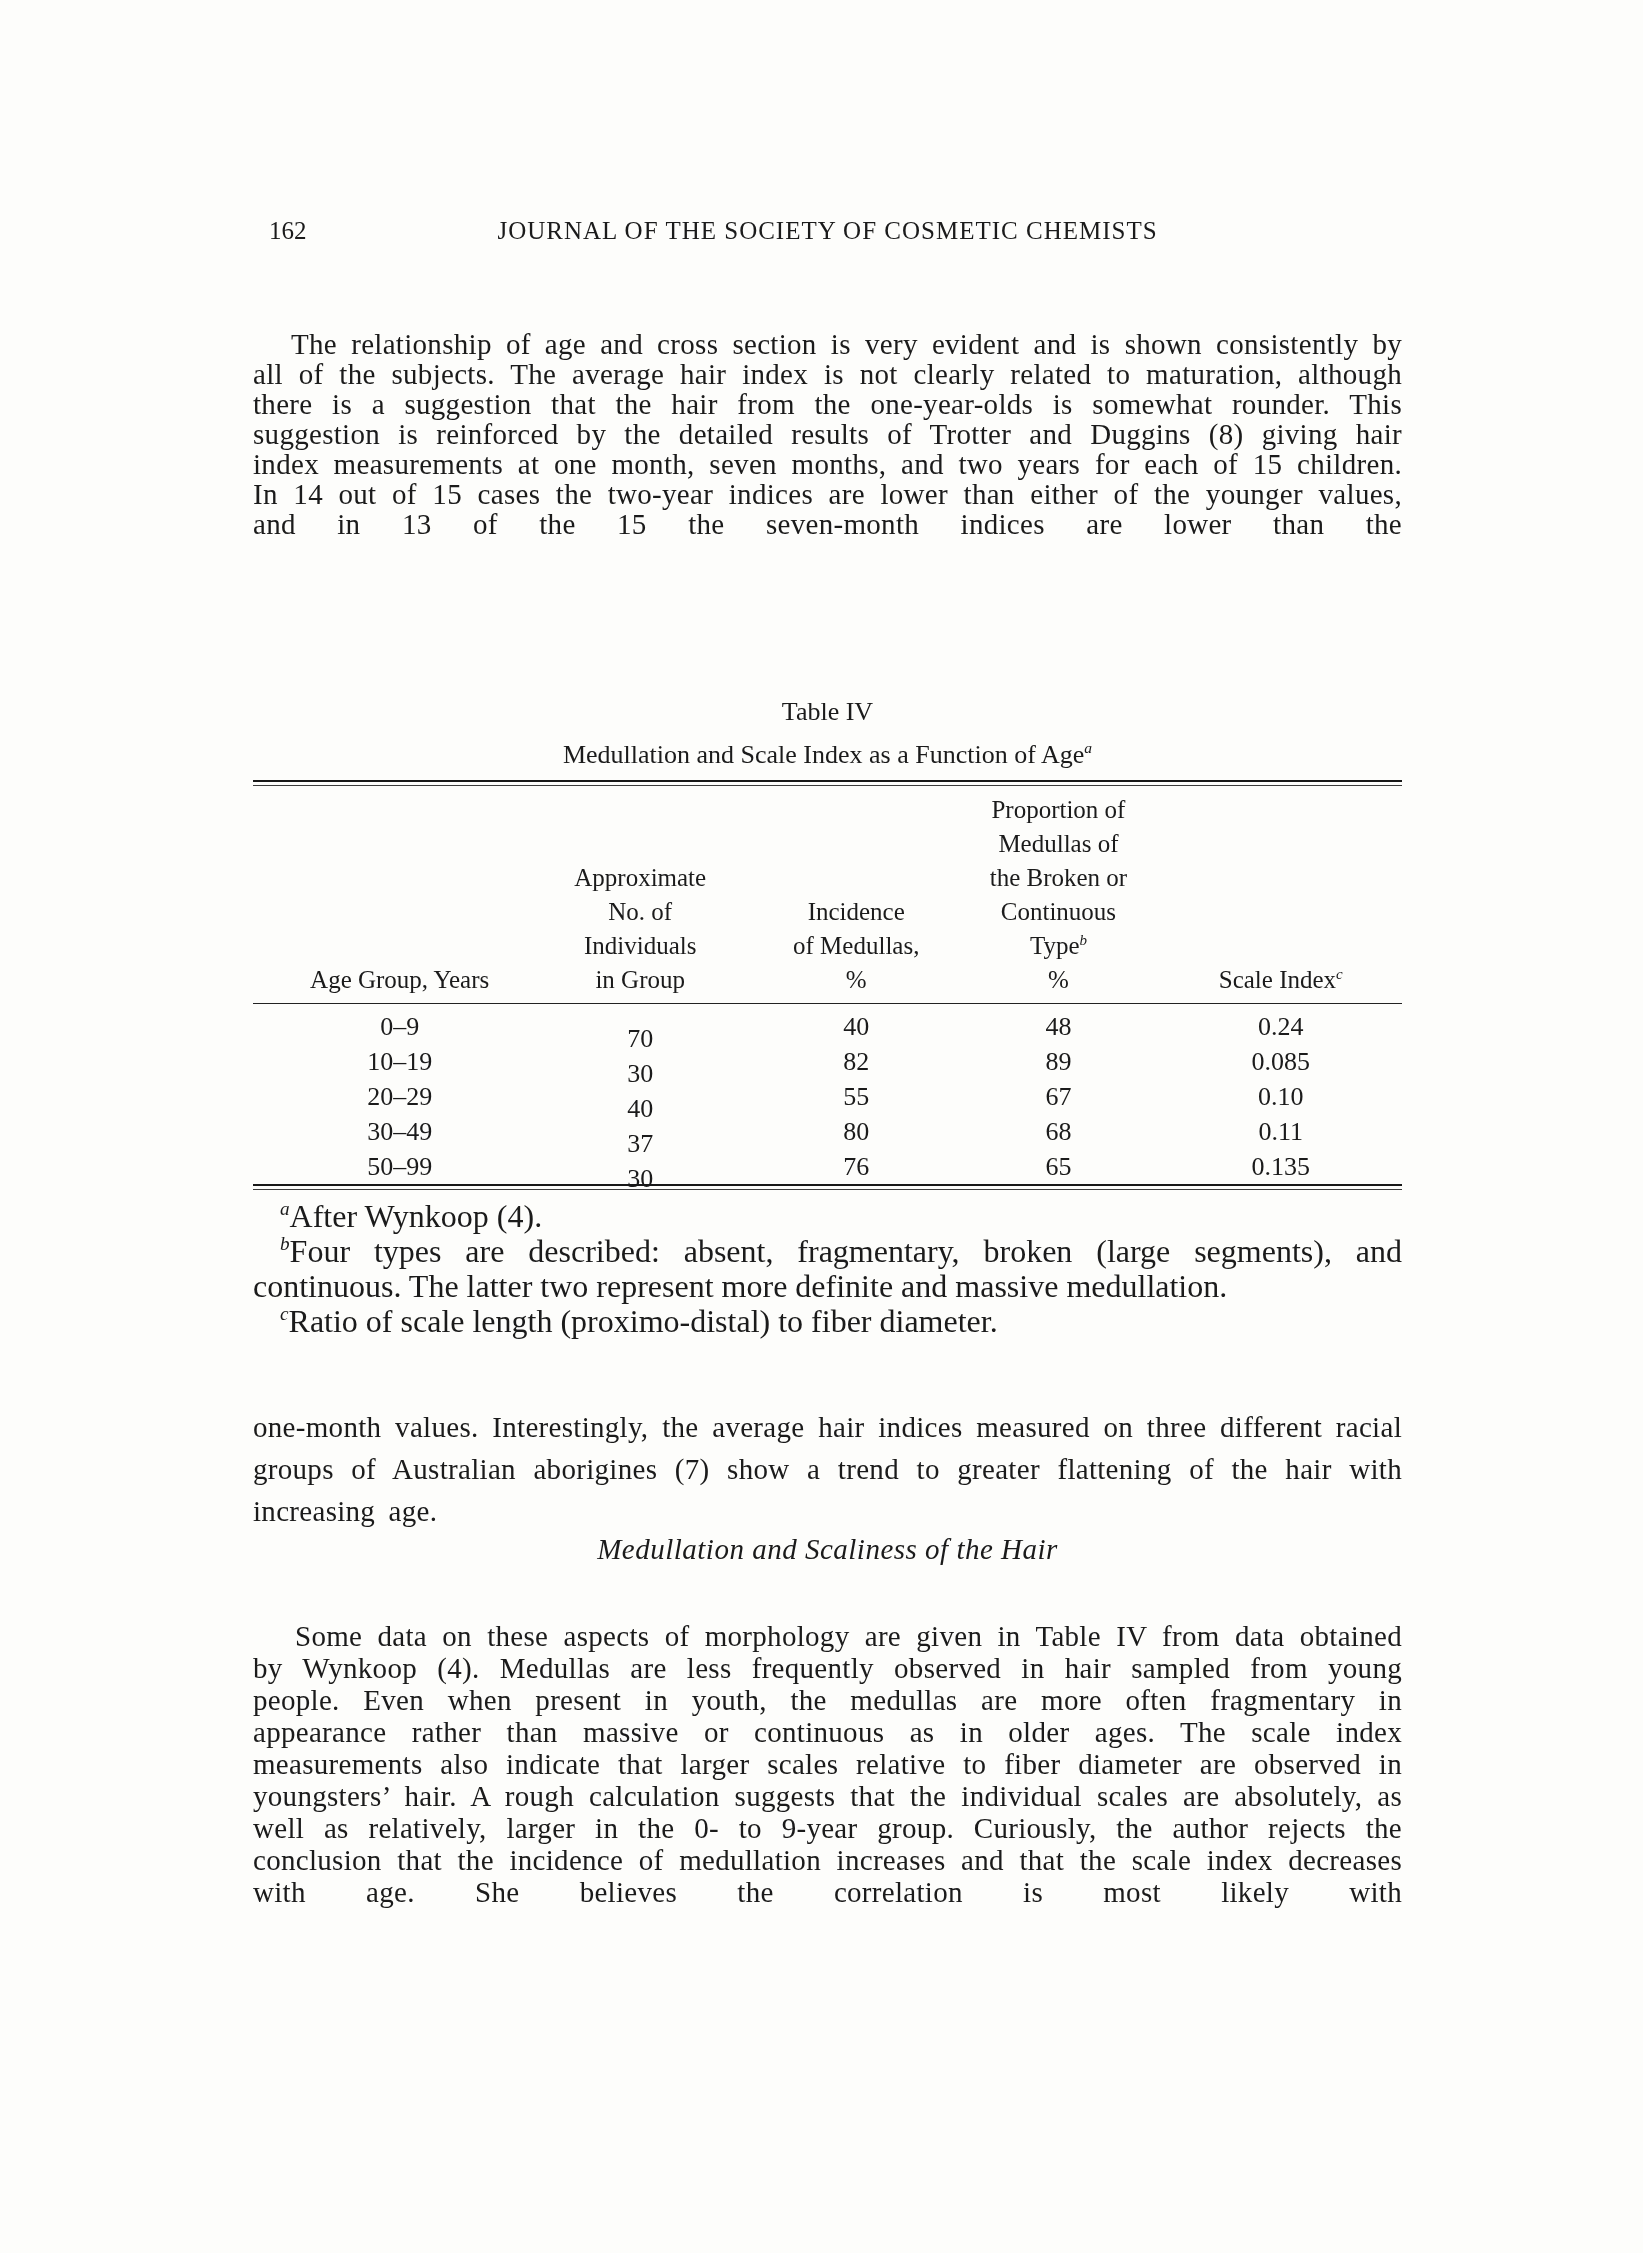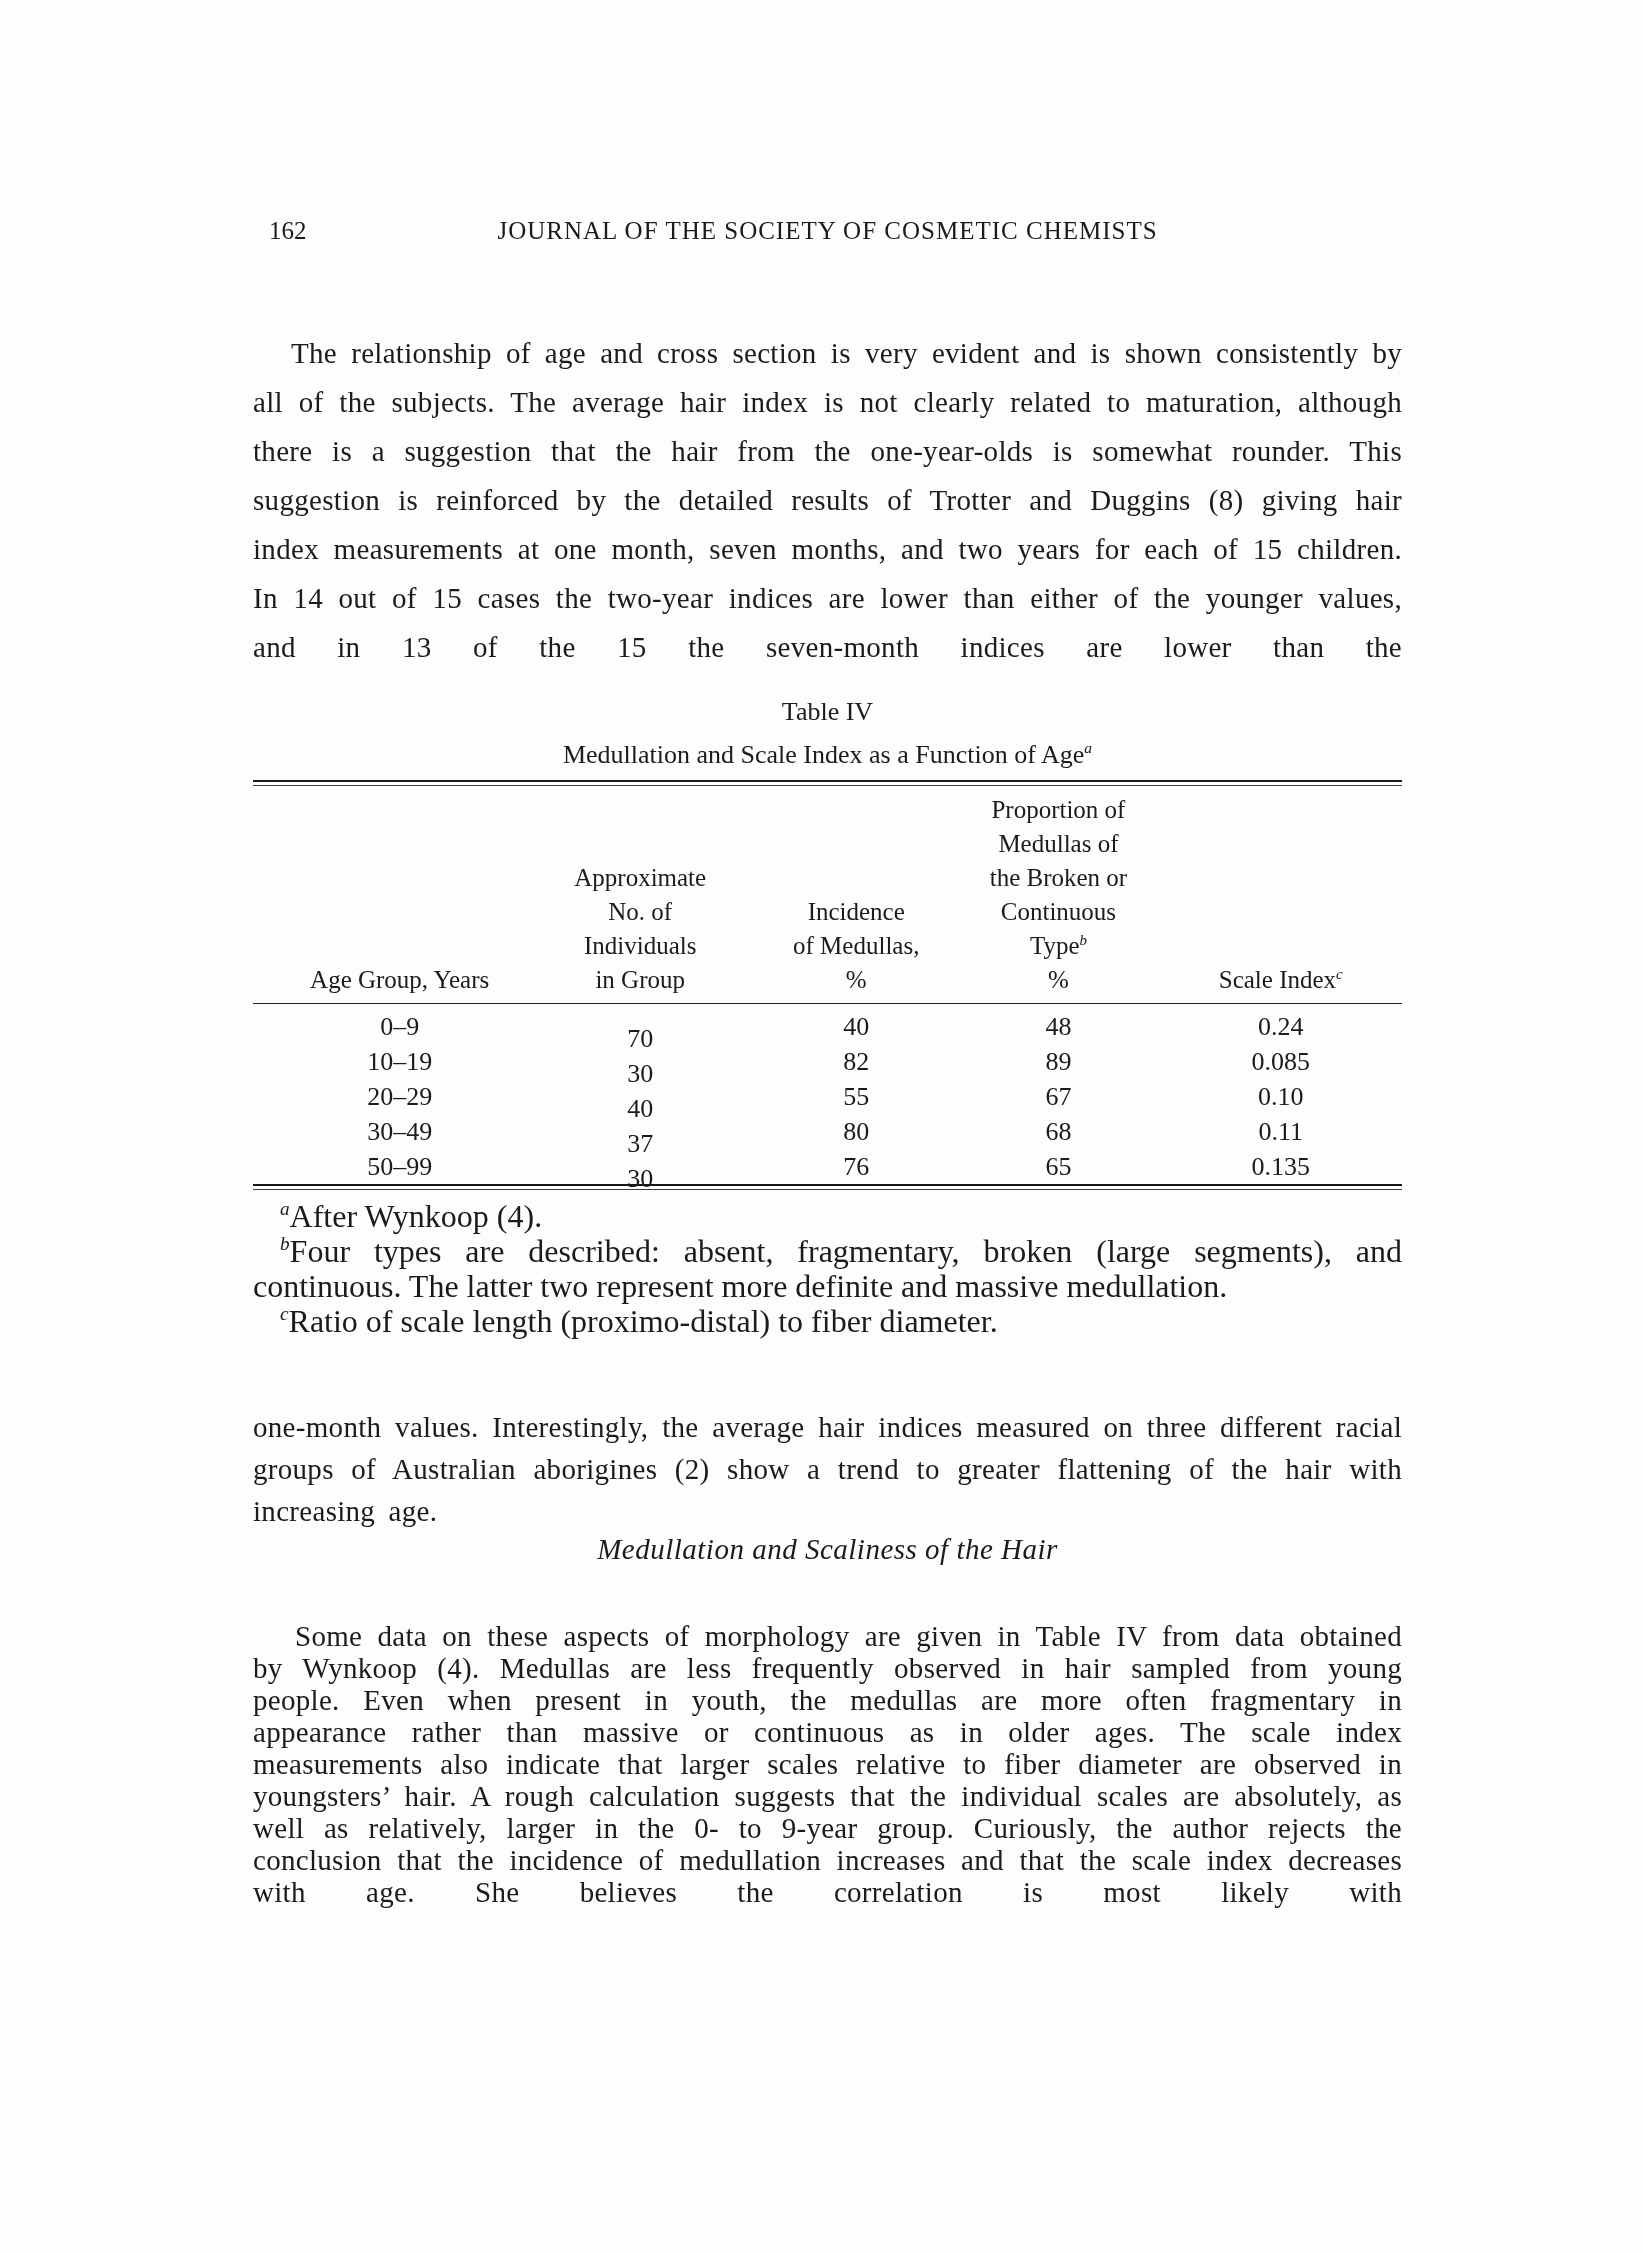--- a/index.html
+++ b/index.html
@@ -11,21 +11,21 @@
     overflow:hidden;
   }
   .block { position:absolute; left:253px; width:1149px; }
 
   
   .running-head { top:217px; font-size:25px; letter-spacing:1px; text-align:center; }
   .page-number { position:absolute; left:0; top:0; letter-spacing:0;margin-left:16px; }
 
   
   .p { font-size:29px; text-align:justify; word-spacing:5.8px; letter-spacing:0.3px; }
-  .p-1 { top:300px; line-height:49px; text-indent:38px; text-align-last:justify; }
+  .p-1 { top:300px; line-height:30px; text-indent:38px; text-align-last:justify; }
   .p-2 { top:1377px; line-height:42px; }
   .p-3 { top:1591px; line-height:32px; text-indent:42px; text-align-last:justify; }
 
   
   .caption-title { top:697px; text-align:center; font-size:26px; }
   .caption-sub   { top:740px; text-align:center; font-size:26px; }
 
   sup { font-style:italic; font-size:60%; line-height:0; }
 
   
@@ -143,20 +143,20 @@
     </div>
 
   <div class="block rule-heavy rule-bottom"></div>
 
   <div class="block footnotes">
     <p class="footnote"><sup>a</sup><span>After Wynkoop (4).</span></p>
     <p class="footnote"><sup>b</sup><span>Four types are described: absent, fragmentary, broken (large segments), and continuous. The latter two represent more definite and massive medullation.</span></p>
     <p class="footnote"><sup>c</sup><span>Ratio of scale length (proximo-distal) to fiber diameter.</span></p>
   </div>
 
-  <p class="block p p-2">one-month values. Interestingly, the average hair indices measured on three different racial groups of Australian aborigines (2) show a trend to greater flattening of the hair with increasing age.</p>
+  <p class="block p p-2">one-month values. Interestingly, the average hair indices measured on three different racial groups of Australian aborigines (7) show a trend to greater flattening of the hair with increasing age.</p>
 
   <div class="block section-heading">Medullation and Scaliness of the Hair</div>
 
   <p class="block p p-3">Some data on these aspects of morphology are given in Table IV from data obtained by Wynkoop (4). Medullas are less frequently observed in hair sampled from young people. Even when present in youth, the medullas are more often fragmentary in appearance rather than massive or continuous as in older ages. The scale index measurements also indicate that larger scales relative to fiber diameter are observed in youngsters’ hair. A rough calculation suggests that the individual scales are absolutely, as well as relatively, larger in the 0- to 9-year group. Curiously, the author rejects the conclusion that the incidence of medullation increases and that the scale index decreases with age. She believes the correlation is most likely with</p>
 
 </div>
 
 
 </body></html>

